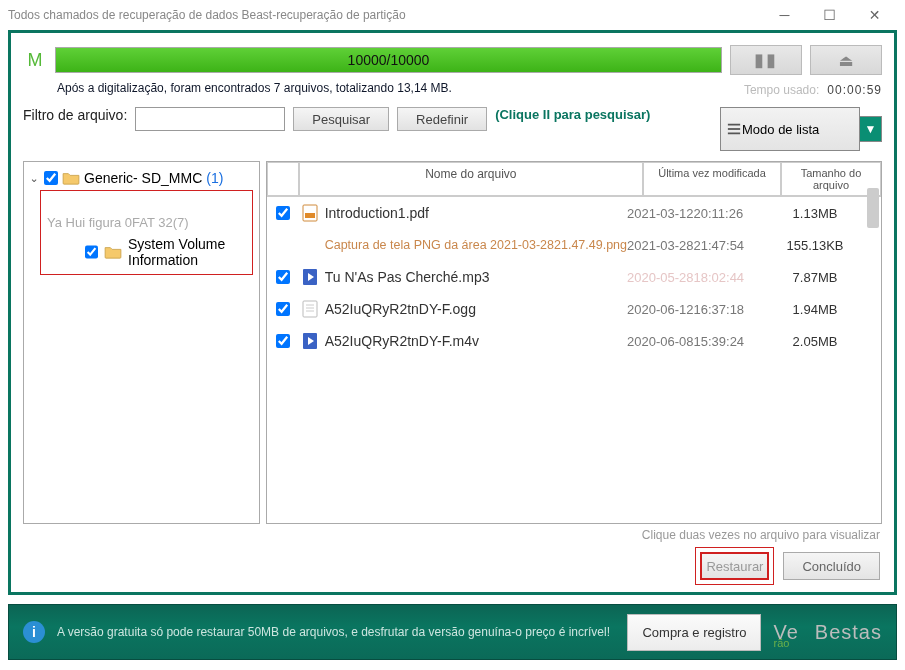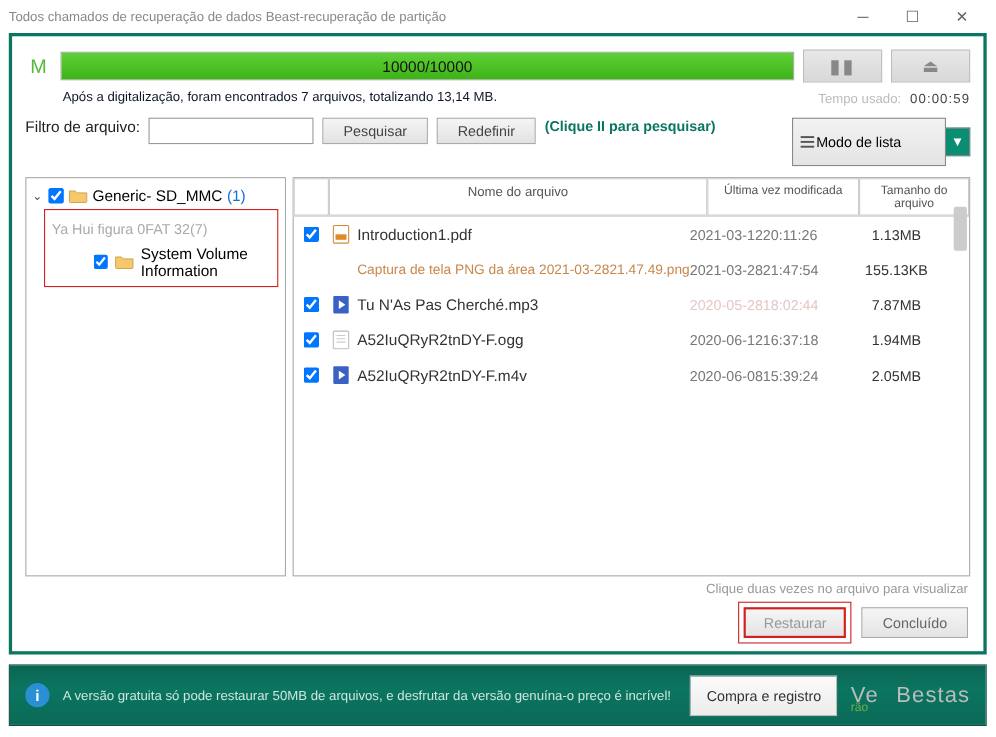--- a/index.html
+++ b/index.html
@@ -34,21 +34,21 @@
 .mode-arrow { width: 22px; height: 26px; background: #0a8e73; color: #fff; display: flex; align-items: center; justify-content: center; border: 1px solid #888; border-left: none; cursor: pointer; font-size: 12px; }
 .mode-icon { width: 14px; height: 14px; margin-right: -3px; }
 
 .panes { display: flex; gap: 6px; flex: 1; min-height: 0; }
 .tree-pane { width: 268px; border: 1px solid #aaa; padding: 6px 2px 2px 2px; overflow: hidden; font-size: 14px; }
 .tree-row { display: flex; align-items: center; gap: 4px; padding: 2px 2px; cursor: pointer; white-space: nowrap; }
 .tree-chevron { width: 12px; text-align: center; color: #555; font-size: 11px; }
 .tree-check { width: 14px; height: 14px; }
 .folder-icon { display: inline-flex; }
 .tree-count { color: #1a6fe0; }
-.red-box { border: 1px solid #d02020; margin: 2px 4px 17px 14px; padding: 6px 0 4px 0; }
+.red-box { border: 1px solid #d02020; margin: 2px 4px 17px 14px; padding: 20px 0 4px 0; }
 .tree-sub { color: #aaa; font-size: 13px; padding: 4px 2px 4px 6px; }
 .tree-sub2 { display: flex; align-items: center; gap: 6px; padding: 2px 0 2px 44px; }
 
 .list-pane { flex: 1; border: 1px solid #aaa; display: flex; flex-direction: column; position: relative; }
 .list-header { display: flex; background: #fff; border-bottom: 1px solid #ccc; font-size: 12px; color: #555; }
 .list-header > div { border: 1px solid #ccc; padding: 4px 6px; text-align: center; }
 .lh-check { width: 32px; border-right: 1px solid #ccc; }
 .lh-name { flex: 1; }
 .lh-mod { width: 138px; font-size: 11px; }
 .lh-size { width: 100px; font-size: 11px; }
@@ -64,21 +64,21 @@
 .fr-scroll { width: 16px; }
 .file-row.orange .fr-name { color: #c9874c; font-size: 12.5px; }
 .file-row.faded .fr-mod { color: #e6c6c6; }
 
 .list-scroll-ind { position: absolute; top: 26px; right: 2px; width: 12px; height: 40px; background: #ccc; border-radius: 2px; }
 
 .hint-row { text-align: right; color: #999; font-size: 12px; padding: 4px 2px 0 0; }
 
 .action-row { display: flex; justify-content: flex-end; gap: 14px; padding: 10px 2px 0 0; }
 .action-btn { height: 28px; padding: 0 18px; background: linear-gradient(#f5f5f5,#e4e4e4); border: 1px solid #aaa; font-size: 13px; color: #666; cursor: pointer; }
-.action-btn.restore { border: 2px solid #d02020; color: #999; padding: 0 16px; position: relative; }
+.action-btn.restore { border: 2px solid #d02020; color: #999; padding: 0 4px; position: relative; }
 .action-btn.restore::after { content: ""; position: absolute; inset: -7px; border: 1px solid #d02020; pointer-events: none; }
 
 .footer { position: absolute; left: 8px; right: 8px; bottom: 10px; height: 56px; background: linear-gradient(#0c6554, #0a7560 40%, #0b6a58); display: flex; align-items: center; padding: 0 14px; color: #cce5df; font-size: 12px; gap: 12px; border: 1px solid #074d40; }
 .footer-info-icon { width: 22px; height: 22px; border-radius: 50%; background: #2b8fd4; color: #fff; display: flex; align-items: center; justify-content: center; font-weight: bold; font-size: 14px; flex-shrink: 0; }
 .footer-text { flex: 1; }
 .footer-btn { background: linear-gradient(#fbfbfb,#ececec); border: 1px solid #bbb; color: #333; padding: 10px 14px; font-size: 13px; cursor: pointer; }
 .footer-logo { display: flex; align-items: center; gap: 16px; font-size: 20px; color: #bcbcbc; font-weight: 300; letter-spacing: 1px; }
 .footer-logo .accent { color: #6ab04a; font-size: 11px; letter-spacing: 0; }
 
 svg.folder { width: 18px; height: 14px; }

